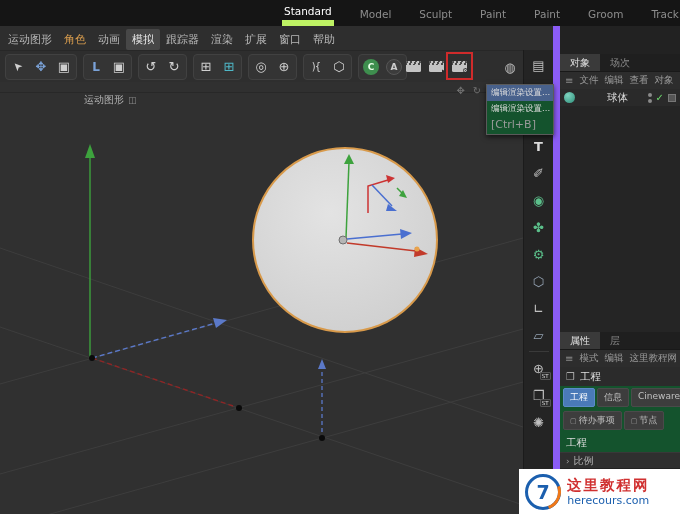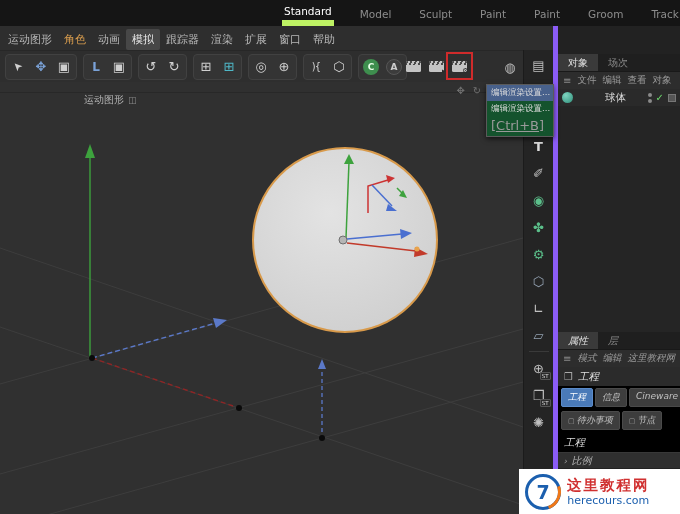--- a/index.html
+++ b/index.html
@@ -45,21 +45,21 @@
   .irr{position:absolute;left:500px;top:57px;width:20px;height:20px;display:flex;
     align-items:center;justify-content:center;color:#c0c0c0;font-size:13px;}
   .red-box{position:absolute;left:446px;top:52px;width:27px;height:28px;
     border:2px solid #cf2b2b;z-index:30;pointer-events:none;}
 
   
   .tooltip{position:absolute;left:486px;top:84px;width:68px;background:#14532d;
     border:1px solid #5a5a5a;z-index:40;box-shadow:0 2px 5px rgba(0,0,0,.6);}
   .tt-item{font-size:8.5px;color:#dddddd;padding:2px 4px;white-space:nowrap;overflow:hidden;}
   .tt-item.sel{background:#48618c;}
-  .tt-short{font-size:13px;color:#9a9a9a;padding:1px 4px 3px;text-decoration:underline;}
+  .tt-short{font-size:11px;color:#9a9a9a;padding:1px 4px 3px;}
 
   
   .viewport{position:absolute;top:82px;left:0;width:523px;height:432px;background:#303030;overflow:hidden;}
   .viewport svg{position:absolute;top:0;left:0;}
   .cam-label{position:absolute;left:84px;top:11px;display:flex;align-items:center;gap:4px;
     font-size:10px;color:#b4b4b4;z-index:5;}
   .cam-label .ic{color:#8a8a8a;font-size:9px;}
   .vp-controls{position:absolute;right:8px;top:3px;display:flex;gap:8px;z-index:5;
     font-size:10px;color:#707070;}
 
@@ -69,38 +69,38 @@
     gap:5px;padding-top:4px;}
   .rbtn{width:22px;height:22px;display:flex;align-items:center;justify-content:center;
     font-size:13px;color:#c0c0c0;position:relative;flex:0 0 auto;}
   .rbtn .st-badge{position:absolute;right:-1px;bottom:-1px;font-size:5.5px;line-height:6px;
     background:#2b2b2b;color:#dddddd;border:1px solid #555;border-radius:1px;padding:0 1px;}
   .rsep{width:20px;height:1px;background:#3a3a3a;flex:0 0 auto;}
   .rbtn .green{color:#5bbf8a;}
 
   
   .right-panel{position:absolute;left:553px;top:26px;width:127px;height:488px;background:#282828;
-    border-left:5px solid #8b5cf6;}
+    border-left:7px solid #8b5cf6;}
   .om-spacer{height:28px;background:#222222;}
   .ptabs{height:18px;background:#1f1f1f;display:flex;align-items:stretch;border-bottom:1px solid #191919;}
   .ptab{padding:0 10px;font-size:10px;color:#8a8a8a;display:flex;align-items:center;white-space:nowrap;}
   .ptab.active{background:#3a3a3a;color:#e2e2e2;}
   .pmenu{height:17px;display:flex;align-items:center;gap:6px;padding:0 5px;font-size:9.5px;
     color:#9a9a9a;background:#2d2d2d;white-space:nowrap;}
   .pmenu .burger{font-size:10px;color:#8a8a8a;}
   .om-row{height:17px;display:flex;align-items:center;gap:4px;padding:0 4px;background:#2a2a2a;}
   .obj-sphere{width:11px;height:11px;border-radius:50%;flex:0 0 auto;
     background:radial-gradient(circle at 35% 30%,#7fd4c0,#2e8f7a);}
   .obj-name{font-size:10.5px;color:#dddddd;flex:1 1 auto;margin-left:28px;}
   .vis-dots{display:flex;flex-direction:column;gap:2px;}
   .vis-dots i{width:4px;height:4px;border-radius:50%;background:#8a8a8a;display:block;}
   .obj-check{color:#6ddb6d;font-size:10px;}
   .obj-tag{width:8px;height:8px;background:#555;border:1px solid #777;}
   .om-list{height:226px;background:#252525;}
-  .attr-block{position:absolute;top:306px;left:0;right:0;bottom:0;background:#000000;font-style:italic;}
+  .attr-block{position:absolute;top:306px;left:0;right:0;bottom:0;background:#14532d;}
   .sel-row{height:19px;display:flex;align-items:center;gap:5px;padding:0 6px;background:#2b2b2b;}
   .sel-row .ic{color:#aaaaaa;font-size:10px;}
   .sel-row .lbl{font-size:10.5px;color:#e0e0e0;}
   .btn-row{display:flex;gap:2px;padding:2px 3px;}
   .pbtn{font-size:9px;color:#c0c0c0;background:#3d3d3d;border:1px solid #4a4a4a;border-radius:2px;
     padding:2px 6px;white-space:nowrap;}
   .pbtn.blue{background:#4a7ab8;border-color:#5b8bc9;color:#ffffff;}
   .pbtn .pre{font-size:7px;color:#999;margin-right:2px;}
   .sec-title{font-size:10.5px;color:#dddddd;padding:4px 6px 2px;}
   .fold-row{height:17px;display:flex;align-items:center;gap:4px;padding:0 6px;

